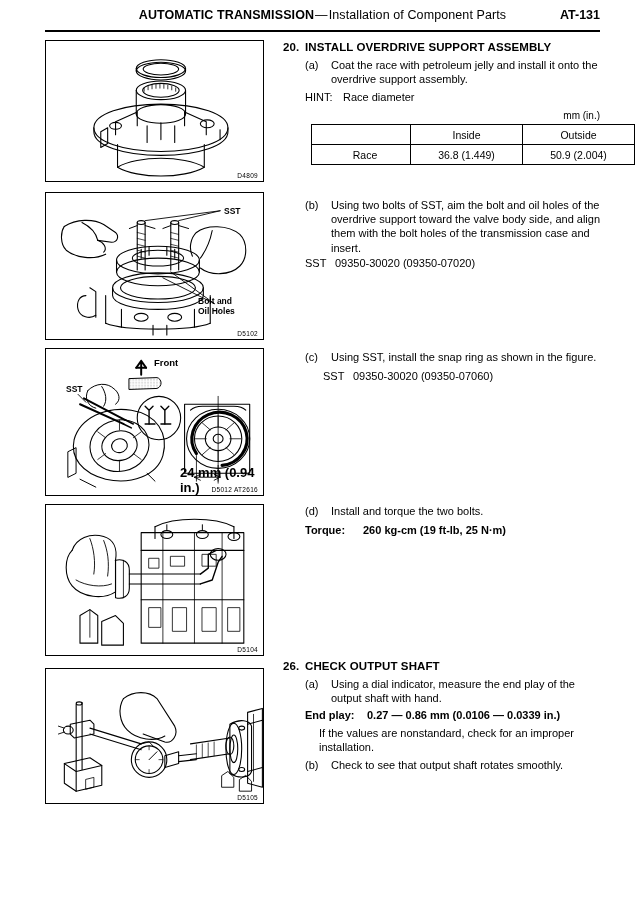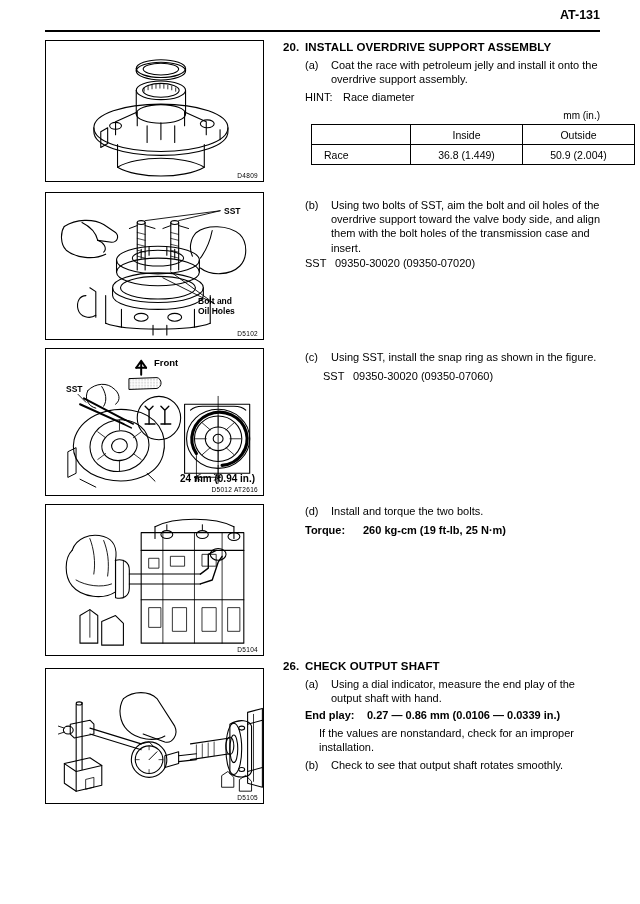--- a/index.html
+++ b/index.html
@@ -158,31 +158,34 @@
   }
   .spec-table td, .spec-table th {
     border: 1px solid #000;
     text-align: center;
     font-weight: normal;
     height: 19px;
     padding: 0 4px;
   }
   .spec-table .col-label {
     width: 82px;
-    text-align: left;
+    text-align: center;
     padding-left: 12px;
   }
   .spec-table .col-val {
     width: 103px;
   }
 </style>
 </head>
 <body>
 
 <div class="page-header">
+  <div class="header-title-wrap">
+    <span class="header-main">AUTOMATIC TRANSMISSION</span><span class="header-dash">—</span><span class="header-sub">Installation of Component Parts</span>
+  </div>
   <div class="header-page">AT-131</div>
 </div>
 <div class="header-rule"></div>
 
 <div class="fig-panel" style="top:40px; height:142px;">
   <svg viewBox="0 0 219 142" xmlns="http://www.w3.org/2000/svg">
     <g fill="none" stroke="#000" stroke-width="1.1" stroke-linejoin="round" stroke-linecap="round">
 
       <ellipse cx="116" cy="28" rx="25" ry="9"></ellipse>
       <ellipse cx="116" cy="30.5" rx="25" ry="9"></ellipse>
@@ -339,21 +342,21 @@
       <path d="M152 108 L152 134 M174 118 L174 134" stroke-width="0.8"></path>
       <path d="M150 130 L176 130" stroke-width="0.9"></path>
       <path d="M150 130 L156 127 M150 130 L156 133" stroke-width="0.9"></path>
       <path d="M176 130 L170 127 M176 130 L170 133" stroke-width="0.9"></path>
 
       <path d="M40 54 L32 46" stroke-width="0.9"></path>
     </g>
   </svg>
   <span class="fig-label bold" style="left:20px; top:36px;">SST</span>
   <span class="fig-label bold" style="left:108px; top:9px; font-size:9.5px;">Front</span>
-  <span class="fig-label bold" style="left:134px; top:124px; font-size:10px;">24 mm (0.94 in.)</span>
+  <span class="fig-label bold" style="left:134px; top:117px; font-size:13px;">24 mm (0.94 in.)</span>
   <span class="fig-code">D5012 AT2616</span>
 </div>
 
 <div class="fig-panel" style="top:504px; height:152px;">
   <svg viewBox="0 0 219 152" xmlns="http://www.w3.org/2000/svg">
     <g fill="none" stroke="#000" stroke-width="1.1" stroke-linejoin="round" stroke-linecap="round">
 
       <path d="M26 46 C 30 34, 44 28, 58 32 C 68 35, 72 44, 70 56"></path>
       <path d="M26 46 C 18 54, 18 72, 26 82 C 36 94, 58 96, 70 88"></path>
       <path d="M70 56 L70 88"></path>

